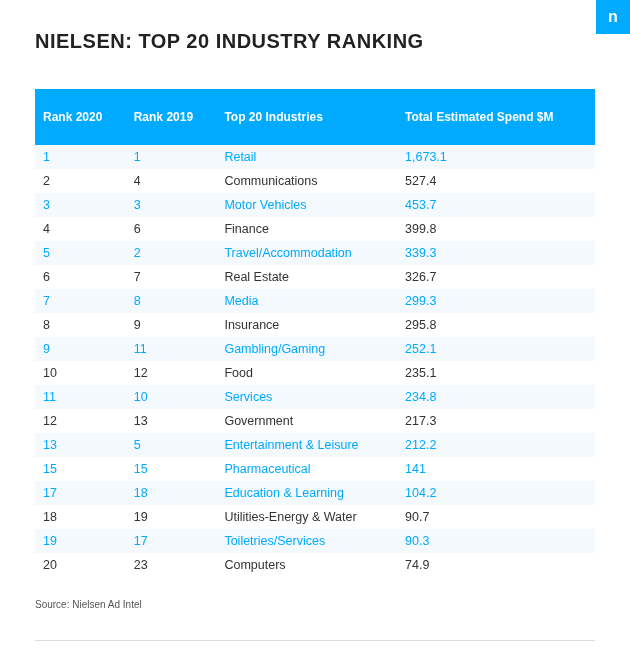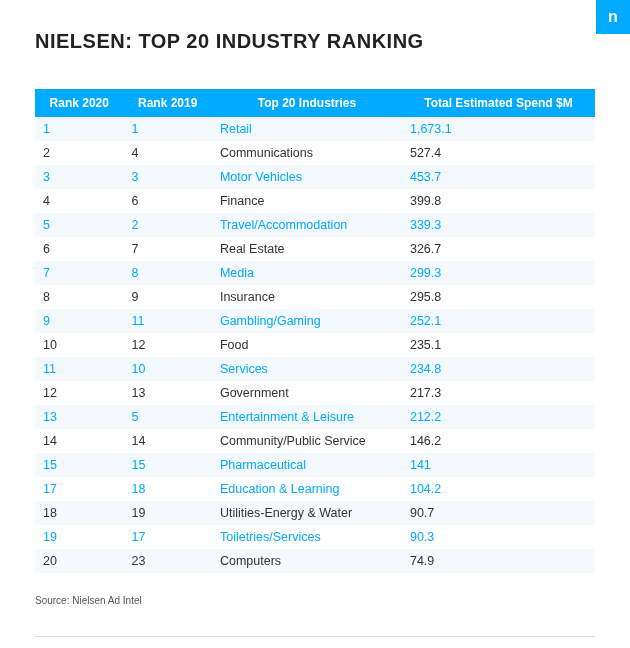--- a/index.html
+++ b/index.html
@@ -45,24 +45,24 @@
       width: 100%;
       border-collapse: collapse;
     }
 
     thead tr {
       background: #00aaff;
       color: #fff;
     }
 
     thead th {
-      padding: 7px 8px;
+      padding: 21px 8px;
       font-weight: bold;
       font-size: 12px;
-      text-align: center;
+      text-align: left;
     }
 
     tbody tr:nth-child(odd) {
       background: #f4f9fe;
     }
 
     tbody tr:nth-child(even) {
       background: #fff;
     }
 
@@ -181,26 +181,20 @@
           <td>Government</td>
           <td>217.3</td>
         </tr>
         <tr>
           <td class="cyan">13</td>
           <td class="cyan">5</td>
           <td class="cyan">Entertainment &amp; Leisure</td>
           <td class="cyan">212.2</td>
         </tr>
         <tr>
-          <td>14</td>
-          <td>14</td>
-          <td>Community/Public Service</td>
-          <td>146.2</td>
-        </tr>
-        <tr>
           <td class="cyan">15</td>
           <td class="cyan">15</td>
           <td class="cyan">Pharmaceutical</td>
           <td class="cyan">141</td>
         </tr>
         <tr>
           <td class="cyan">17</td>
           <td class="cyan">18</td>
           <td class="cyan">Education &amp; Learning</td>
           <td class="cyan">104.2</td>

